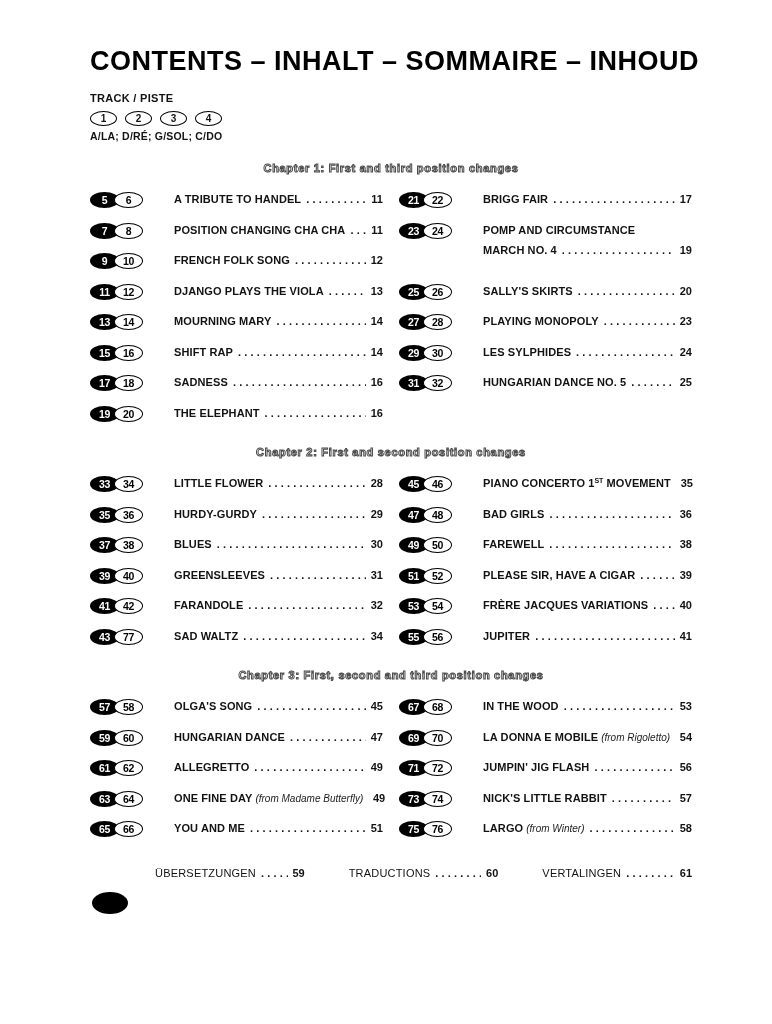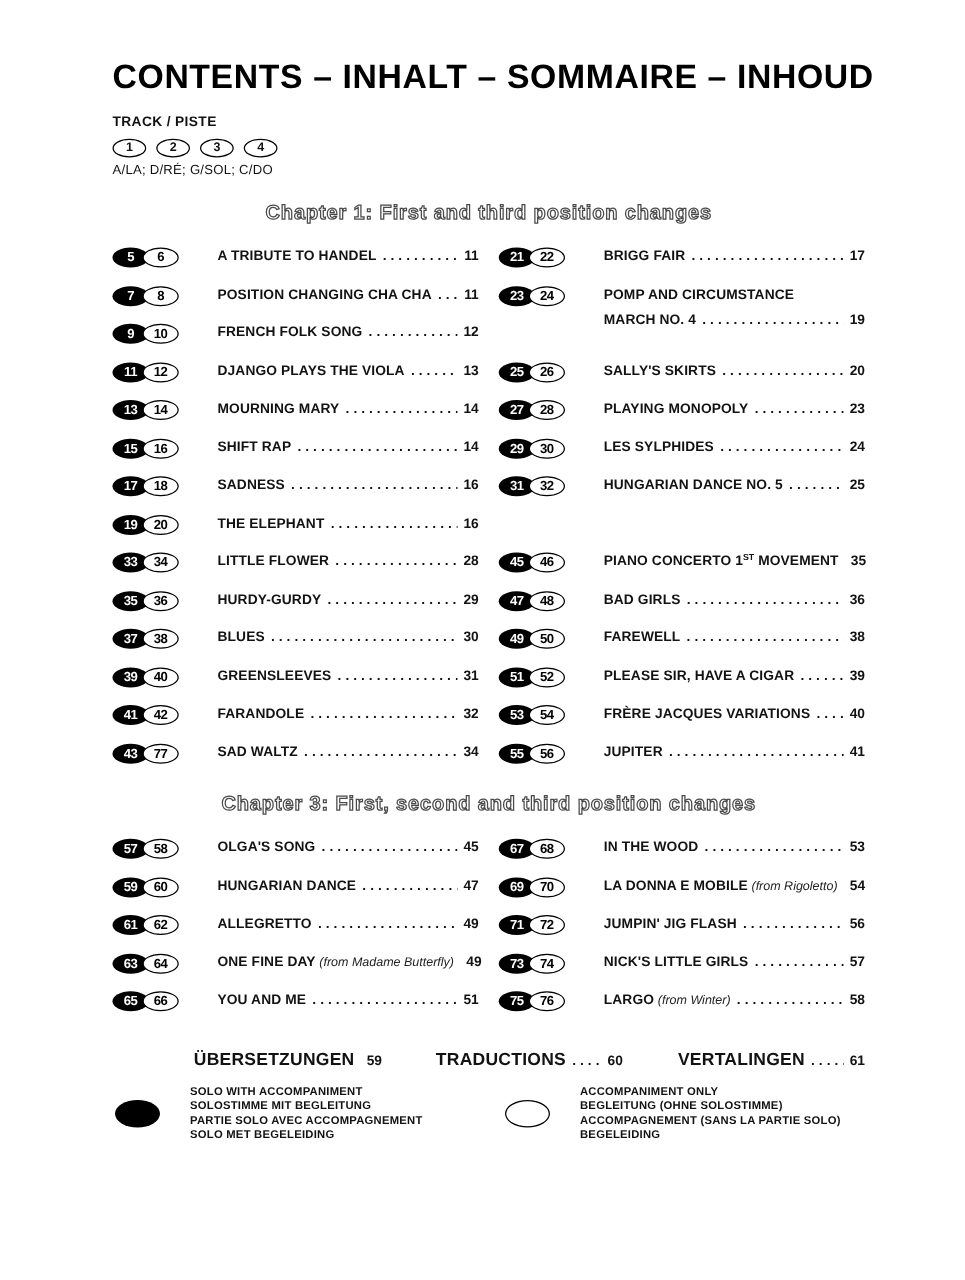--- a/index.html
+++ b/index.html
@@ -6,23 +6,23 @@
   html,body { width:772px; height:1024px; background:#fff; }
   body { font-family:"Liberation Sans","DejaVu Sans",sans-serif; color:#121212; overflow:hidden; }
   .page { width:772px; height:1024px; padding:46px 80px 0 90px; position:relative; }
 
   h1.doc-title { text-align:center; font-size:27px; font-weight:800; letter-spacing:.5px; margin:0 0 15px; white-space:nowrap; }
 
   .track-key { margin-top:4px; }
   .track-key-label { font-size:11px; font-weight:800; letter-spacing:.3px; }
   .track-ovals { display:flex; gap:8px; margin:7px 0 4px; }
   .track-oval { width:27px; height:15px; border:1.7px solid #000; border-radius:50%; display:flex; align-items:center; justify-content:center; font-size:10px; font-weight:800; background:#fff; }
-  .track-caption { font-size:10.5px; font-weight:400; letter-spacing:.2px; }
-
-  .chapter-heading { text-align:center; font-size:16px; font-weight:800; letter-spacing:.7px; color:#4a4a4a; margin:20px 0 17px; white-space:nowrap; }
+  .track-caption { font-size:10.5px; font-weight:700; letter-spacing:.2px; }
+
+  .chapter-heading { text-align:center; font-size:11px; font-weight:800; letter-spacing:.7px; color:#4a4a4a; margin:20px 0 17px; white-space:nowrap; }
   @supports (-webkit-text-stroke: 1px black) {
     .chapter-heading { color:#fff; -webkit-text-stroke:1px #4a4a4a; }
   }
   section.chapter:nth-of-type(2) .chapter-heading,
   section.chapter:nth-of-type(3) .chapter-heading { margin-top:11px; }
 
   .columns { display:flex; gap:16px; }
   .col { flex:1; min-width:0; }
 
   .row { display:flex; align-items:flex-start; min-height:30.5px; }
@@ -37,21 +37,21 @@
   .title { font-size:11px; font-weight:800; letter-spacing:.1px; white-space:pre; }
   .sup { font-size:7px; font-weight:800; position:relative; top:-4px; white-space:pre; }
   .note { font-size:10px; font-weight:400; font-style:italic; margin-left:3px; white-space:nowrap; color:#222; }
   .tail { flex:1; display:flex; align-items:baseline; min-width:0; }
   .leader { flex:1; overflow:hidden; white-space:nowrap; font-size:11px; font-weight:800; letter-spacing:3.2px; margin:0 3px 0 5px; }
   .leader::after { content:"............................................................................"; }
   .pg { font-size:11px; font-weight:800; text-align:right; min-width:14px; }
 
   .translations { display:flex; gap:44px; margin:16px 0 0 65px; }
   .trans-item { flex:1; display:flex; align-items:baseline; min-width:0; }
-  .trans-label { font-size:14px; font-weight:700; letter-spacing:.2px; white-space:nowrap; }
+  .trans-label { font-size:11px; font-weight:400; letter-spacing:.2px; white-space:nowrap; }
 
   .legend { display:flex; margin-top:13px; }
   .legend-block { display:flex; align-items:center; }
   .legend-block.solo { width:312px; }
   .legend-oval { width:36px; height:22px; border-radius:50%; flex-shrink:0; margin-left:2px; }
   .legend-oval.filled { background:#000; }
   .legend-oval.open { background:#fff; border:1.7px solid #000; }
   .legend-lines { margin-left:24px; }
   .legend-line { font-size:9px; font-weight:800; line-height:11.5px; letter-spacing:.2px; white-space:nowrap; }
 </style>
@@ -332,20 +332,21 @@
         </span>
       </span>
 
     </span>
   </div>
 </div>
     </div>
   </section>
 
   <section class="chapter">
+    <div class="chapter-heading">Chapter 2: First and second position changes</div>
     <div class="columns">
       <div class="col">
   <div class="row">
     <span class="ovals">
       <span class="oval filled">33</span>
       <span class="oval open">34</span>
     </span>
     <span class="entry-body">
       <span class="line">
         <span class="title">LITTLE FLOWER</span>
@@ -714,21 +715,21 @@
     </span>
   </div>
 
   <div class="row">
     <span class="ovals">
       <span class="oval filled">73</span>
       <span class="oval open">74</span>
     </span>
     <span class="entry-body">
       <span class="line">
-        <span class="title">NICK'S LITTLE GIRLS</span>
+        <span class="title">NICK'S LITTLE RABBIT</span>
 
         <span class="tail">
           <span class="leader"></span>
           <span class="pg">57</span>
         </span>
       </span>
 
     </span>
   </div>
 
@@ -776,37 +777,16 @@
     <span class="tail">
       <span class="leader"></span>
       <span class="pg">61</span>
     </span>
   </span>
 </div>
 
   <div class="legend">
     <div class="legend-block solo">
       <span class="legend-oval filled"></span>
-      <div class="legend-lines">
-  <div class="legend-line">SOLO WITH ACCOMPANIMENT</div>
-
-  <div class="legend-line">SOLOSTIMME MIT BEGLEITUNG</div>
-
-  <div class="legend-line">PARTIE SOLO AVEC ACCOMPAGNEMENT</div>
-
-  <div class="legend-line">SOLO MET BEGELEIDING</div>
-</div>
     </div>
-    <div class="legend-block acc">
-      <span class="legend-oval open"></span>
-      <div class="legend-lines">
-  <div class="legend-line">ACCOMPANIMENT ONLY</div>
-
-  <div class="legend-line">BEGLEITUNG (OHNE SOLOSTIMME)</div>
-
-  <div class="legend-line">ACCOMPAGNEMENT (SANS LA PARTIE SOLO)</div>
-
-  <div class="legend-line">BEGELEIDING</div>
-</div>
-    </div>
   </div>
 
 </div>
 
 </body></html>

